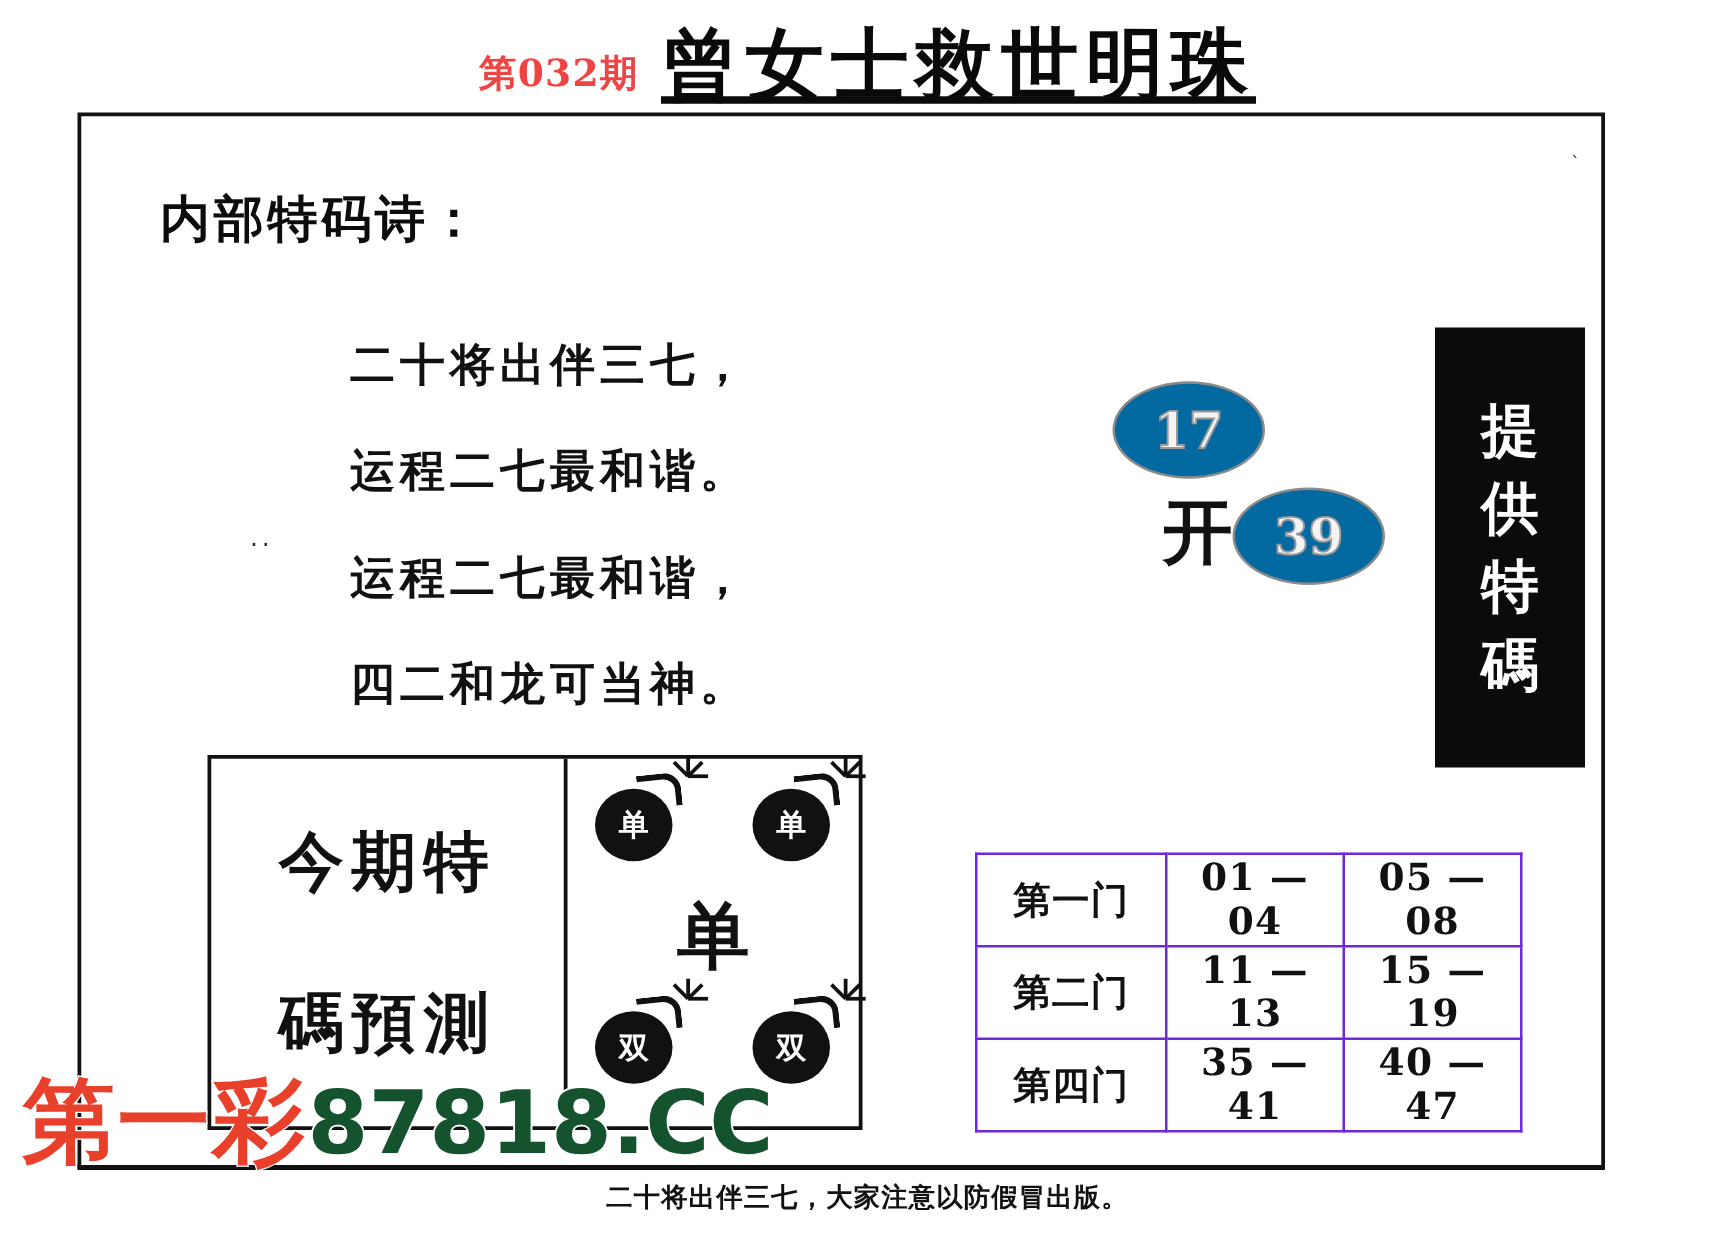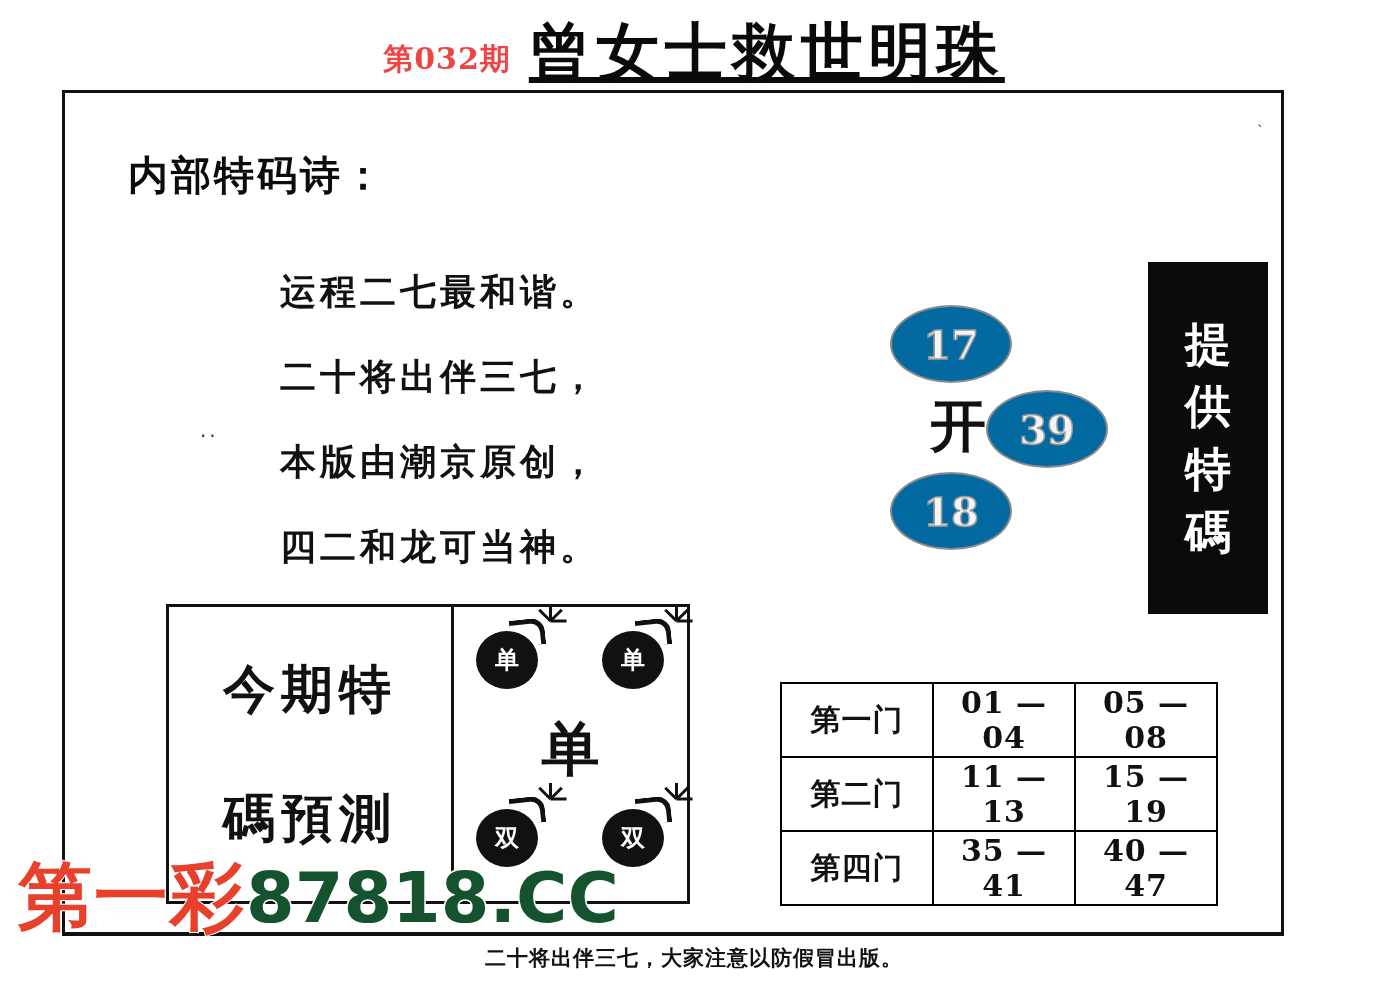--- a/index.html
+++ b/index.html
@@ -267,21 +267,21 @@
 
   
   .range-table {
     position: absolute;
     left: 780px;
     top: 682px;
     width: 438px;
     border-collapse: collapse;
   }
   .range-table td {
-    border: 2px solid #000000;
+    border: 2px solid #6d28d9;
     font-family: "DejaVu Serif", "Liberation Serif", serif;
     font-weight: bold;
     font-size: 30px;
     color: #111;
     text-align: center;
     height: 60px;
     letter-spacing: 1px;
   }
   .range-table td.lbl { width: 148px; }
 
@@ -342,30 +342,29 @@
   <div class="title">曾女士救世明珠</div>
 </div>
 
 <div class="frame">
   <div class="frame-inner-tick">ˋ</div>
 </div>
 
 <div class="poem-label">内部特码诗：</div>
 <div class="poem-dots">..</div>
 <div class="poem">
+  <div class="poem-line">二十将出伴三七，</div>
   <div class="poem-line">运程二七最和谐。</div>
-  <div class="poem-line">二十将出伴三七，</div>
-  <div class="poem-line">本版由潮京原创，</div>
+  <div class="poem-line">运程二七最和谐，</div>
   <div class="poem-line">四二和龙可当神。</div>
 </div>
 
 <div class="balls">
   <div class="ball ball-top">17</div>
   <div class="ball ball-right">39</div>
-  <div class="ball ball-bottom">18</div>
   <div class="ball-center">开</div>
 </div>
 
 <div class="banner">
   <span>提</span>
   <span>供</span>
   <span>特</span>
   <span>碼</span>
 </div>
 

